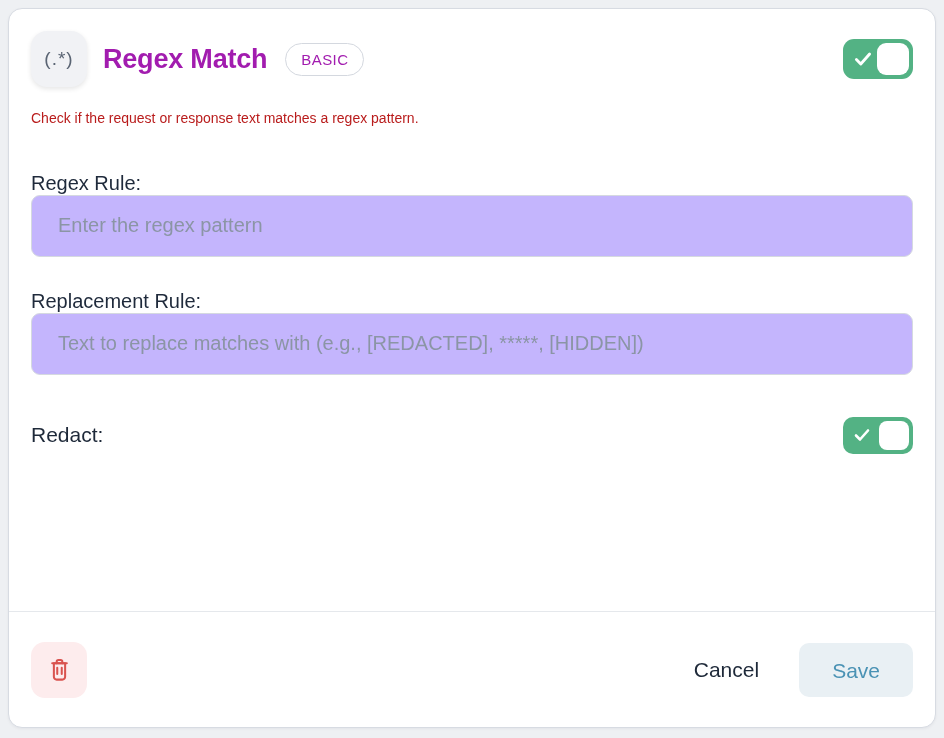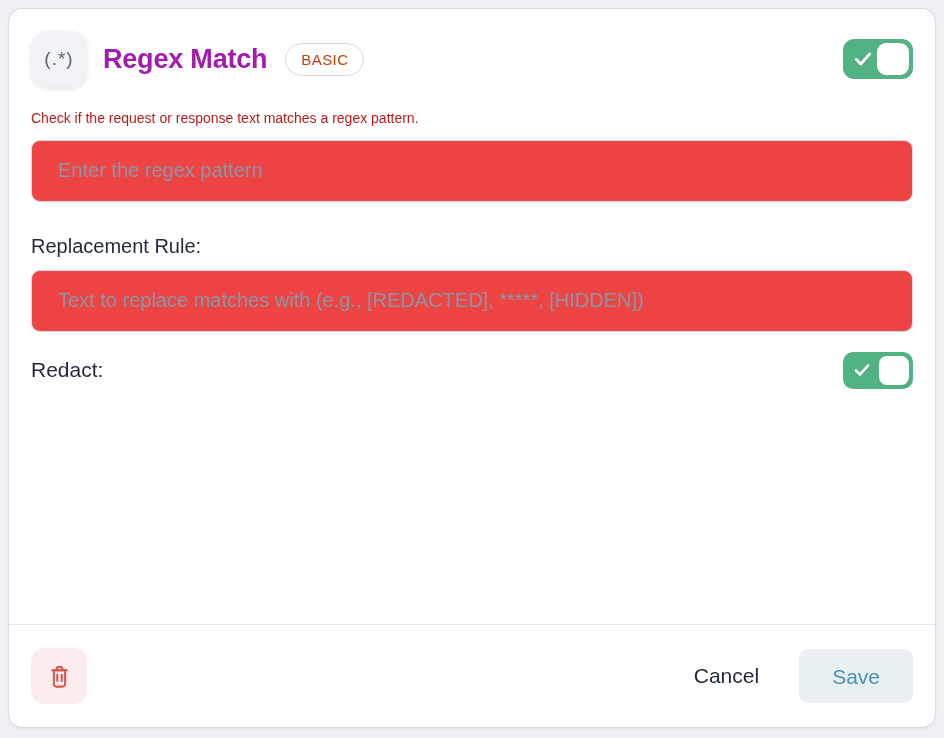--- a/index.html
+++ b/index.html
@@ -45,21 +45,21 @@
     letter-spacing: -0.2px;
   }
   .badge {
     margin-left: 18px;
     height: 33px;
     line-height: 31px;
     padding: 0 15px;
     border: 1.5px solid #d4d8df;
     border-radius: 17px;
     font-size: 15px;
-    color: #c2410c;
+    color: #a21caf;
     letter-spacing: 0.4px;
   }
   .header-spacer { flex: 1; }
 
   
   .toggle {
     position: relative;
     width: 70px; height: 40px;
     border: none;
     border-radius: 11px;
@@ -97,53 +97,53 @@
   }
 
   
   .field-label {
     display: block;
     margin-top: 44px;
     font-size: 20px;
     color: #1f2a3b;
   }
   .text-input {
-    margin-top: 12px;
+    margin-top: 0;
     width: 100%;
     height: 62px;
     border: 1px solid #d5d9e0;
     border-radius: 9px;
     padding: 0 26px;
     font-size: 20px;
     font-family: "Liberation Sans", sans-serif;
     color: #1f2a3b;
     outline: none;
-    background: #ef4444;
+    background: #c4b5fd;
   }
   .text-input::placeholder { color: #8b95a5; opacity: 1; }
   .field-label.second { margin-top: 33px; }
 
   
   .toggle-row {
     display: flex;
     align-items: center;
     justify-content: space-between;
   }
-  .toggle-row.redact { margin-top: 20px; justify-content: space-between; }
+  .toggle-row.redact { margin-top: 42px; justify-content: space-between; }
   .toggle-row.inverse { margin-top: 50px; }
   .toggle-row .row-label {
     font-size: 21px;
     color: #1e2939;
   }
 
   
   .footer {
     margin-top: auto;
     border-top: 1px solid #e5e8ec;
-    height: 103px;
+    height: 116px;
     display: flex;
     align-items: center;
     padding: 0 22px;
     flex: 0 0 auto;
   }
   .delete-btn {
     width: 56px; height: 56px;
     border: none;
     border-radius: 14px;
     background: var(--delete-bg);
@@ -192,20 +192,21 @@
       <button class="toggle on">
         <svg class="check" width="22" height="22" viewBox="0 0 20 20">
           <path d="M4 10.5l4 4 8-9" stroke="#ffffff" stroke-width="2.6" fill="none" stroke-linecap="round" stroke-linejoin="round"></path>
         </svg>
         <span class="knob"></span>
       </button>
     </div>
 
     <p class="description">Check if the request or response text matches a regex pattern.</p>
 
+    <label class="field-label">Regex Rule:</label>
     <input class="text-input" type="text" placeholder="Enter the regex pattern" style="">
 
     <label class="field-label second">Replacement Rule:</label>
     <input class="text-input" type="text" placeholder="Text to replace matches with (e.g., [REDACTED], *****, [HIDDEN])" style="">
 
     <div class="toggle-row redact">
       <span class="row-label">Redact:</span>
       <button class="toggle row-size on">
         <svg class="check" width="20" height="20" viewBox="0 0 20 20">
           <path d="M4 10.5l4 4 8-9" stroke="#ffffff" stroke-width="2.6" fill="none" stroke-linecap="round" stroke-linejoin="round"></path>

